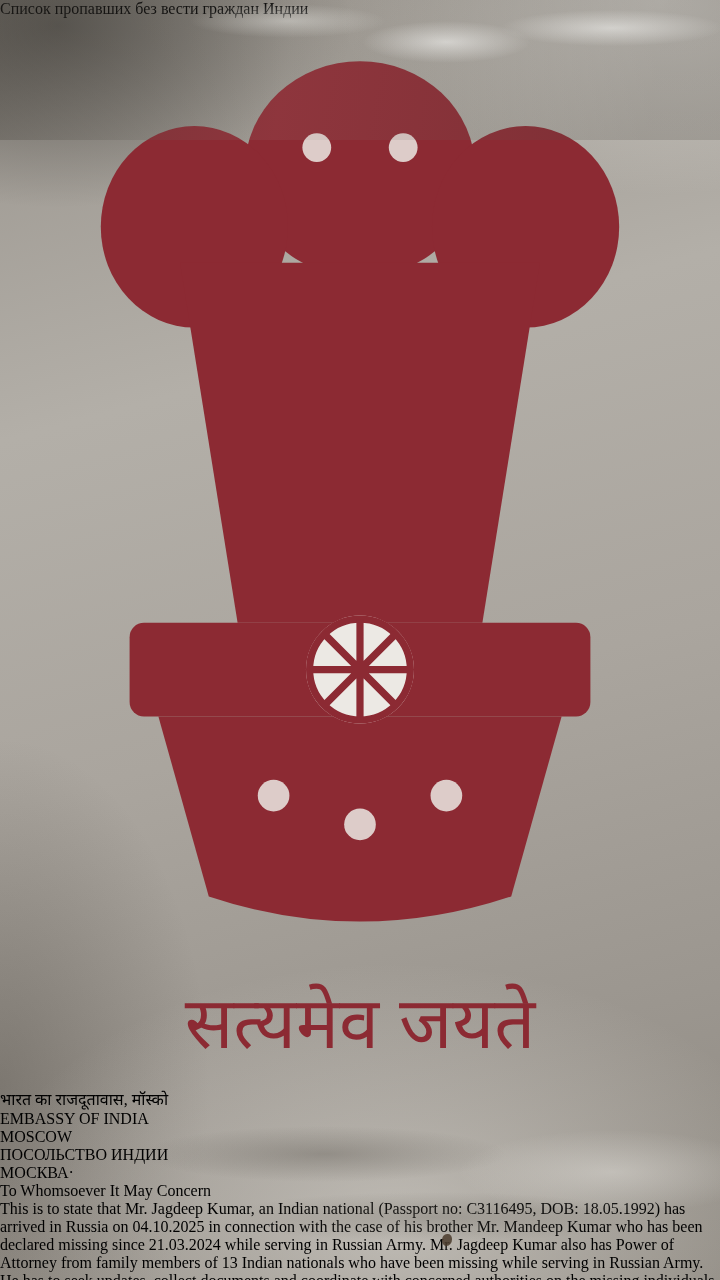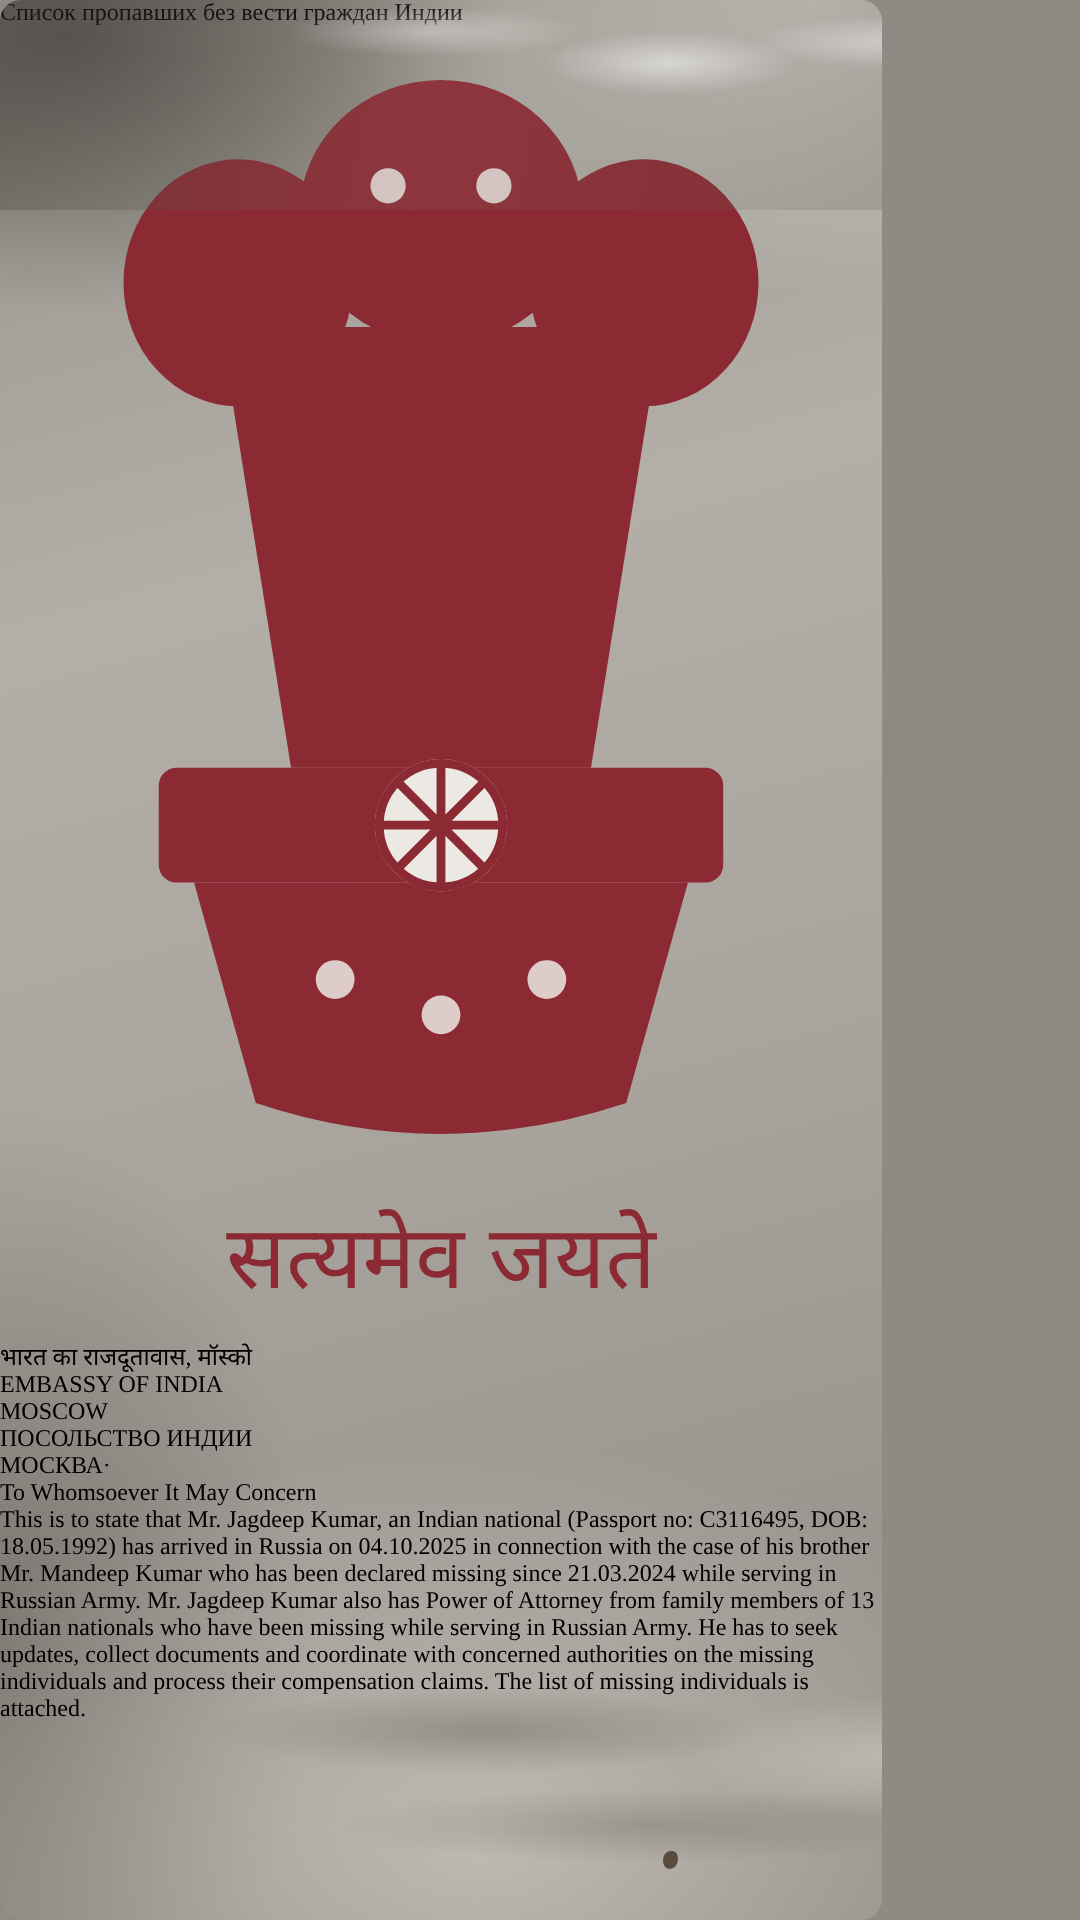--- a/index.html
+++ b/index.html
@@ -1,28 +1,27 @@
 <!DOCTYPE html>
 <html><head>
 <meta charset="utf-8">
 <style>
   html,body{margin:0;padding:0;}
   body{
     width:720px;height:1280px;overflow:hidden;
     font-family:"Liberation Serif","DejaVu Serif",serif;
     background:#8f8a83;
   }
-  .photo{position:relative;width:588px;height:1280px;overflow:hidden;
+  .photo{position:relative;width:720px;height:1280px;overflow:hidden;
     background:
       radial-gradient(ellipse 420px 260px at 8% 2%, rgba(40,38,34,.55), transparent 70%),
       radial-gradient(ellipse 500px 300px at 92% 0%, rgba(235,233,228,.5), transparent 65%),
       radial-gradient(ellipse 600px 380px at 55% 96%, rgba(225,222,216,.55), transparent 70%),
       radial-gradient(ellipse 300px 500px at 0% 85%, rgba(60,55,48,.35), transparent 70%),
       linear-gradient(165deg,#98938c 0%,#b3afa8 30%,#aaa59e 55%,#9b968f 80%,#8e8981 100%);
-    border-radius: 14px;
   }
   
   .cloth-streaks{position:absolute;left:0;top:0;width:720px;height:140px;
     background:
       radial-gradient(ellipse 120px 30px at 62% 30%, rgba(250,250,248,.55), transparent 70%),
       radial-gradient(ellipse 160px 26px at 85% 20%, rgba(250,250,248,.5), transparent 70%),
       radial-gradient(ellipse 140px 24px at 40% 15%, rgba(242,242,238,.4), transparent 70%),
       linear-gradient(100deg, rgba(70,66,60,.35), rgba(160,156,148,.1) 40%, rgba(70,66,60,.2) 90%);
   }
   

